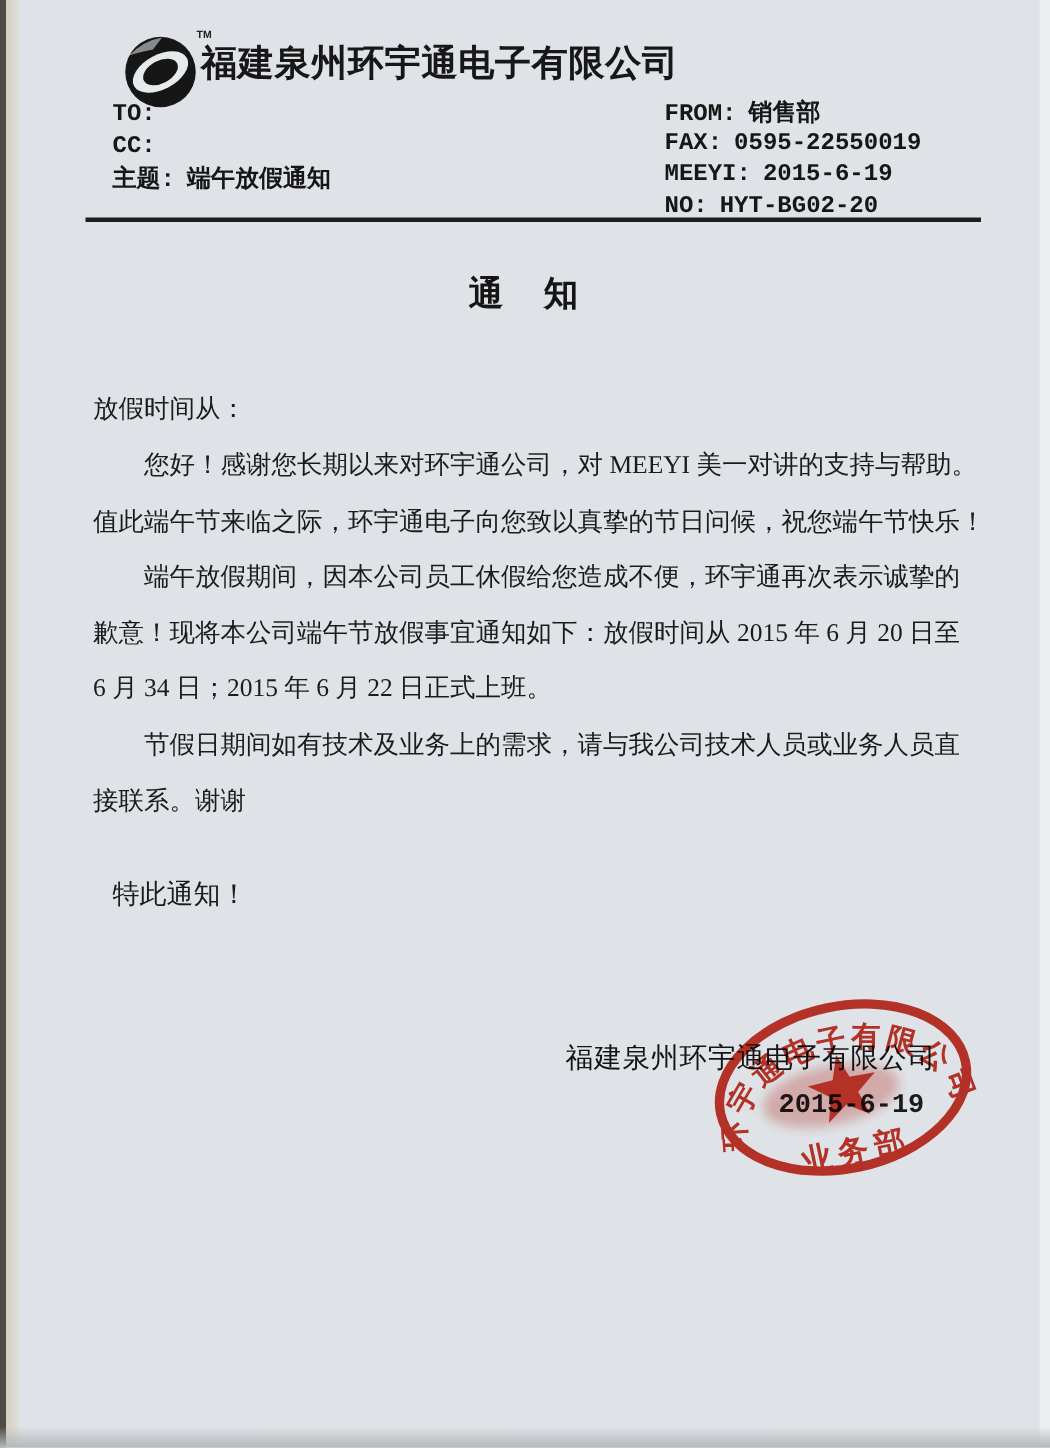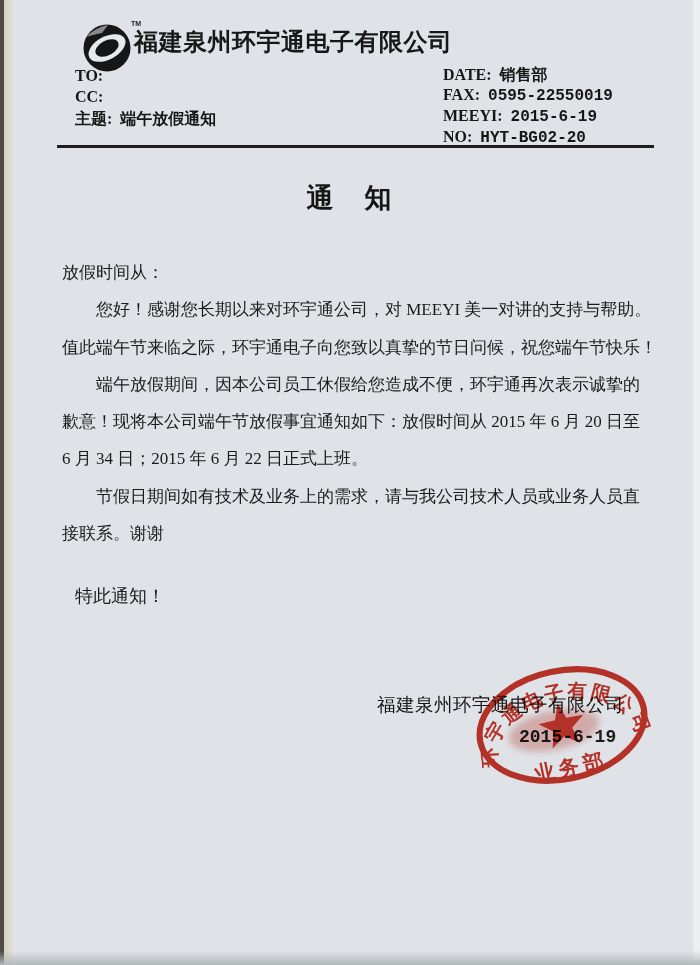--- a/index.html
+++ b/index.html
@@ -21,33 +21,33 @@
   .logo { position:absolute; left:82px; top:17px; width:50px; height:50px; }
   .tm   { position:absolute; left:131px; top:14px; font:bold 7px "Liberation Sans","DejaVu Sans",sans-serif; color:#222; }
   .company-cn { position:absolute; left:134px; top:20px; font:bold 24px "Liberation Sans","DejaVu Sans",sans-serif;
                 letter-spacing:0.5px; color:#171717; white-space:nowrap; }
   .company-en { position:absolute; left:136px; top:46px; font:bold 11px "Liberation Sans","DejaVu Sans",sans-serif;
                 color:#1b1b1b; white-space:nowrap; }
 
   
   .frow { position:absolute; font:bold 16px "Liberation Mono","DejaVu Sans Mono","DejaVu Sans",monospace;
           color:#161616; white-space:nowrap; letter-spacing:0; }
-  .frow .lbl { margin-right:8px;font-family:Liberation Serif, serif; }
+  .frow .lbl { margin-right:8px; }
   .to-row   { left:75px;  top:61px; }
   .cc-row   { left:75px;  top:82px; }
   .subj-row { left:75px;  top:103px; }
   .from-row { left:443px; top:59px; }
   .fax-row  { left:443px; top:80px; }
   .date-row { left:443px; top:101px; }
   .no-row   { left:443px; top:122px; }
 
   .rule { position:absolute; left:57px; top:139px; width:597px; height:3px; background:#1e1e1e; }
 
   .notice-title { position:absolute; left:0; top:174px; width:700px; text-align:center;
-                  font-weight:bold; font-size:27px; color:#151515; letter-spacing:2px; }
+                  font-weight:bold; font-size:23px; color:#151515; letter-spacing:2px; }
 
   .body-text { position:absolute; left:62px; top:248px; width:600px;
                font-size:17px; line-height:37.3px; color:#1b1b1b; }
   .body-line { white-space:pre; }
 
   .closing { position:absolute; left:75px; top:578px; font-size:18px; color:#1b1b1b; }
 
   .sign-company { position:absolute; left:377px; top:686px; font-size:18.5px; color:#141414;
                   letter-spacing:0.5px; white-space:nowrap; }
   .sign-date { position:absolute; left:519px; top:721px;
@@ -78,21 +78,21 @@
     <div class="frow to-row">
       <span class="lbl">TO:</span><span></span>
     </div>
     <div class="frow cc-row">
       <span class="lbl">CC:</span><span></span>
     </div>
     <div class="frow subj-row">
       <span class="lbl">主题:</span><span>端午放假通知</span>
     </div>
     <div class="frow from-row">
-      <span class="lbl">DATE:</span><span>销售部</span>
+      <span class="lbl">FROM:</span><span>销售部</span>
     </div>
     <div class="frow fax-row">
       <span class="lbl">FAX:</span><span>0595-22550019</span>
     </div>
     <div class="frow date-row">
       <span class="lbl">MEEYI:</span><span>2015-6-19</span>
     </div>
     <div class="frow no-row">
       <span class="lbl">NO:</span><span>HYT-BG02-20</span>
     </div>

